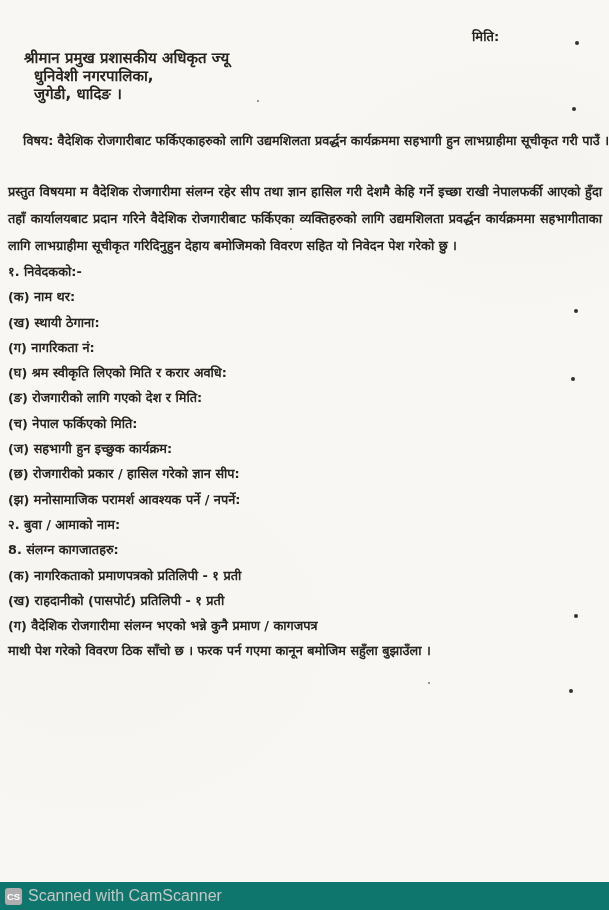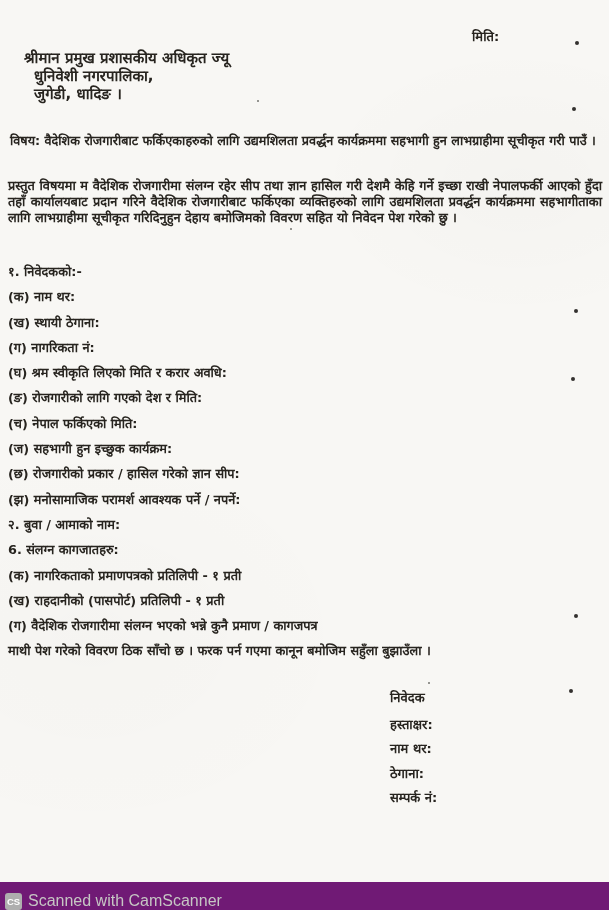--- a/index.html
+++ b/index.html
@@ -27,48 +27,48 @@
     position:absolute;left:430px;top:27px;
     font-size:13px;font-weight:bold;padding-left:42px;
   }
   .recipient{
     position:absolute;left:8px;top:49px;
     font-size:15px;font-weight:bold;line-height:18px;margin-left:16px;
   }
   .recipient .r-line + .r-line{padding-left:10px;}
   .subject{
     position:absolute;left:0;right:0;top:131px;
-    text-align:left;white-space:nowrap;
+    text-align:right;white-space:nowrap;
     font-size:12.7px;font-weight:bold;padding-left:10px;
   }
   .body-par{
     position:absolute;left:8px;top:178px;width:594px;
-    font-size:12.8px;font-weight:bold;line-height:16px;
+    font-size:12.8px;font-weight:bold;line-height:27px;
     text-align:justify;
   }
   .form-list{
     position:absolute;left:8px;top:262px;width:596px;
     font-size:12.8px;font-weight:bold;
   }
   .form-line{height:25.3px;}
   .signature{
     position:absolute;left:390px;top:688px;
     font-size:13px;font-weight:bold;
   }
   .signature .s-title{margin-bottom:9px;}
   .sig-line{height:24.4px;}
   .speck{
     position:absolute;width:4px;height:4px;border-radius:50%;
     background:#1d1b18;opacity:.9;
   }
   .speck.small{width:2px;height:2px;opacity:.6;}
   .footer{
     position:absolute;left:0;right:0;bottom:0;height:28px;
-    background:#701a75;
-    display:flex;align-items:flex-end;
+    background:#0f766e;
+    display:flex;align-items:center;
   }
   .cs-badge{
     display:inline-flex;align-items:center;justify-content:center;
     width:17px;height:17px;border-radius:3px;
     margin-left:5px;
     background:#aeaeae;color:#ffffff;
     font-size:9.5px;font-weight:bold;
     font-family:"Liberation Sans",sans-serif;
   }
   .cs-text{
@@ -99,36 +99,27 @@
       <div class="form-line">(क) नाम थर:</div>
       <div class="form-line">(ख) स्थायी ठेगाना:</div>
       <div class="form-line">(ग) नागरिकता नं:</div>
       <div class="form-line">(घ) श्रम स्वीकृति लिएको मिति र करार अवधि:</div>
       <div class="form-line">(ङ) रोजगारीको लागि गएको देश र मिति:</div>
       <div class="form-line">(च) नेपाल फर्किएको मिति:</div>
       <div class="form-line">(ज) सहभागी हुन इच्छुक कार्यक्रम:</div>
       <div class="form-line">(छ) रोजगारीको प्रकार / हासिल गरेको ज्ञान सीप:</div>
       <div class="form-line">(झ) मनोसामाजिक परामर्श आवश्यक पर्ने / नपर्ने:</div>
       <div class="form-line">२. बुवा / आमाको नाम:</div>
-      <div class="form-line">6. संलग्न कागजातहरु:</div>
+      <div class="form-line">8. संलग्न कागजातहरु:</div>
       <div class="form-line">(क) नागरिकताको प्रमाणपत्रको प्रतिलिपी - १ प्रती</div>
       <div class="form-line">(ख) राहदानीको (पासपोर्ट) प्रतिलिपी - १ प्रती</div>
       <div class="form-line">(ग) वैदेशिक रोजगारीमा संलग्न भएको भन्ने कुनै प्रमाण /  कागजपत्र</div>
       <div class="form-line">माथी पेश गरेको विवरण ठिक साँचो छ । फरक पर्न गएमा कानून बमोजिम सहुँला बुझाउँला ।</div>
     </div>
 
-  <div class="signature">
-    <div class="s-title">निवेदक</div>
-    <div>
-        <div class="sig-line">हस्ताक्षर:</div>
-        <div class="sig-line">नाम थर:</div>
-        <div class="sig-line">ठेगाना:</div>
-        <div class="sig-line">सम्पर्क नं:</div>
-      </div>
-  </div>
 
   <div class="speck" style="left:575px;top:41px;"></div>
   <div class="speck small" style="left:257px;top:100px;"></div>
   <div class="speck" style="left:572px;top:107px;"></div>
   <div class="speck small" style="left:290px;top:228px;"></div>
   <div class="speck" style="left:574px;top:309px;"></div>
   <div class="speck" style="left:571px;top:377px;"></div>
   <div class="speck" style="left:574px;top:614px;"></div>
   <div class="speck" style="left:569px;top:689px;"></div>
   <div class="speck small" style="left:428px;top:682px;"></div>

